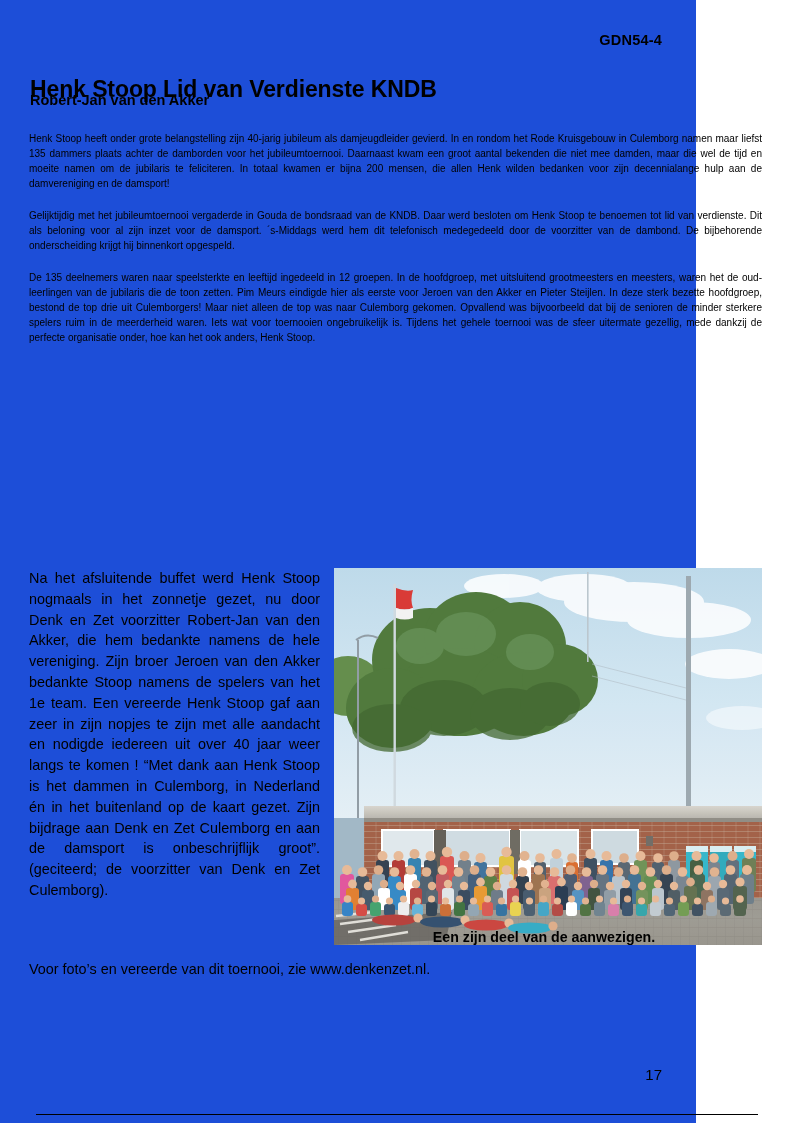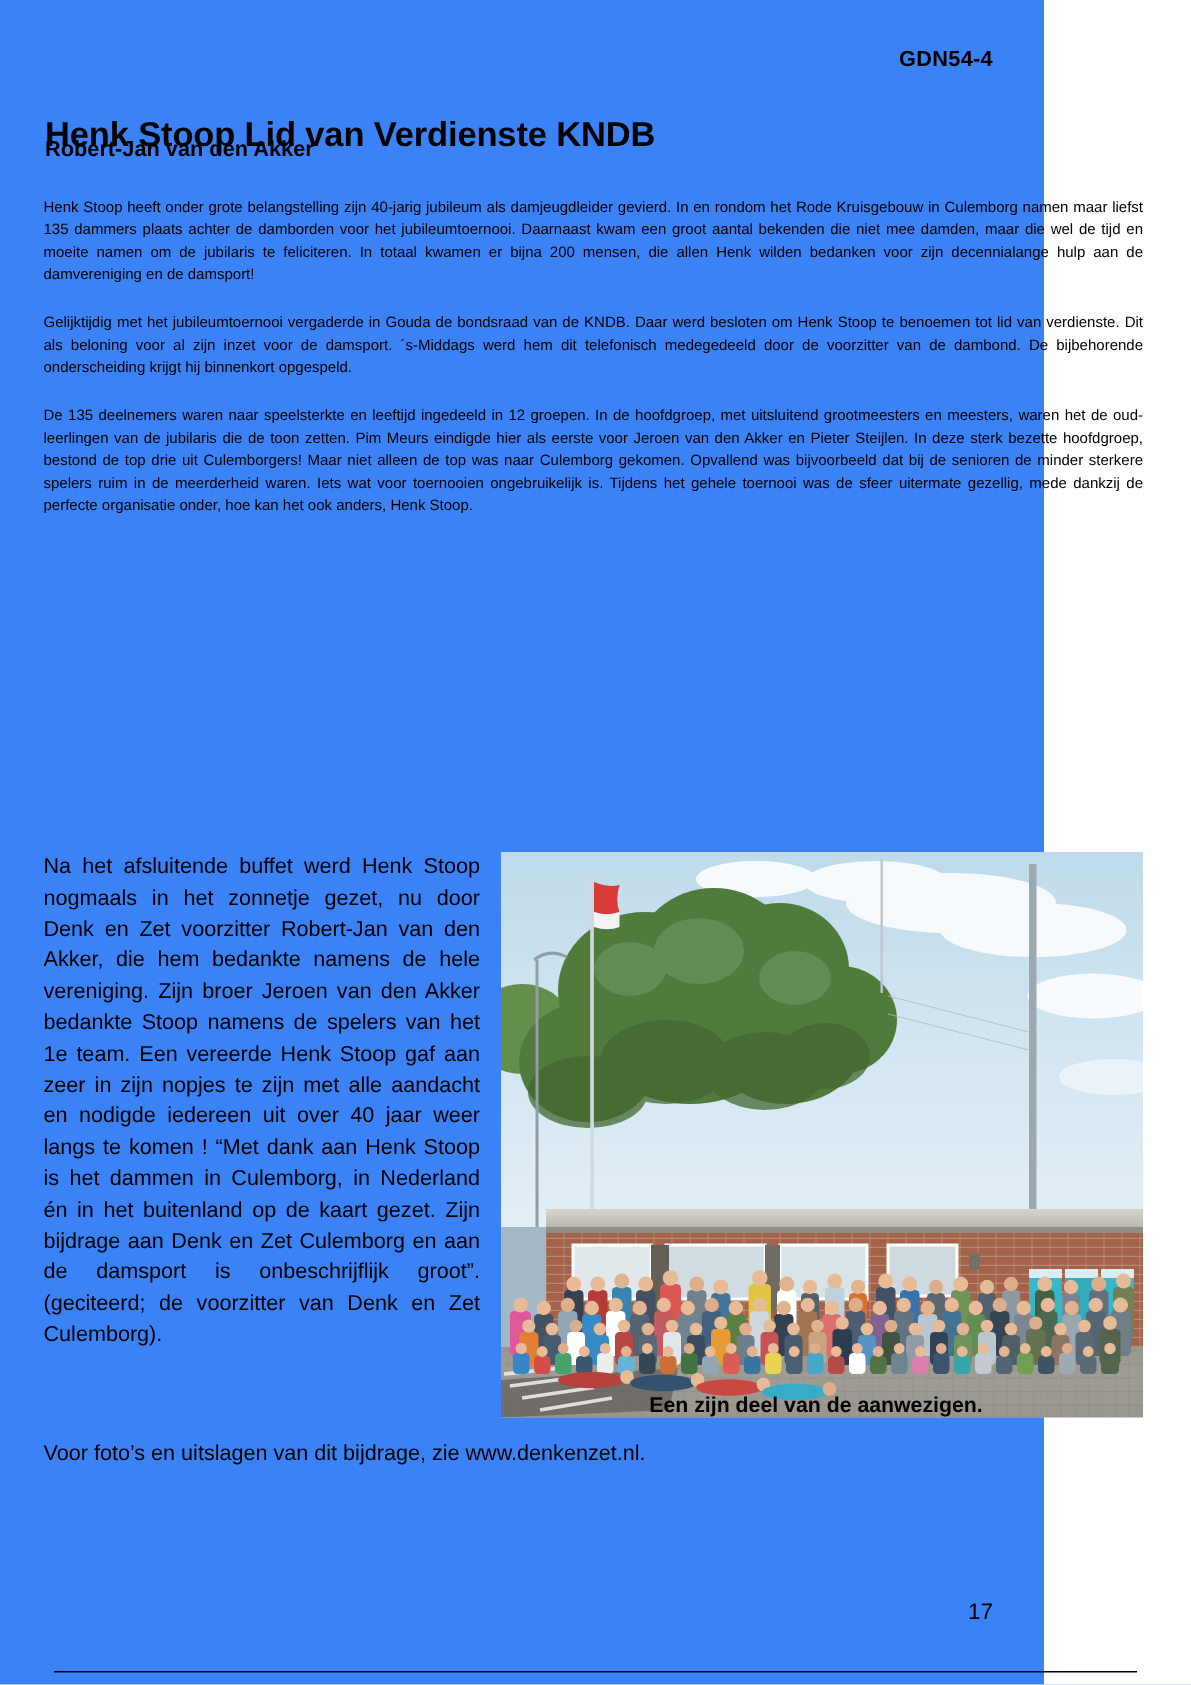--- a/index.html
+++ b/index.html
@@ -14,21 +14,21 @@
     font-family: "Liberation Sans", sans-serif;
     color: #000000;
     overflow: hidden;
   }
 
   .page {
     position: absolute;
     left: 0; top: 0;
     width: 696px;
     height: 1123px;
-    background: #3b82f6;
+    background: #1d4ed8;
   }
 
   
   .running-header {
     position: absolute;
     left: 30px;
     right: 34px;
     top: 32px;
     text-align: right;
     font-size: 14.5px;
@@ -719,19 +719,19 @@
           <rect x="0" y="0" width="428" height="377" fill="#ffffff" opacity="0.04"></rect>
         </g>
       </svg>
     </figure>
 
     <p class="wrap-text">Na het afsluitende buffet werd Henk Stoop nogmaals in het zonnetje gezet, nu door Denk en Zet voorzitter Robert-Jan van den Akker, die hem bedankte namens de hele vereniging. Zijn broer Jeroen van den Akker bedankte Stoop namens de spelers van het 1e team. Een vereerde Henk Stoop gaf aan zeer in zijn nopjes te zijn met alle aandacht en nodigde iedereen uit over 40 jaar weer langs te komen ! “Met dank aan Henk Stoop is het dammen in Culemborg, in Nederland én in het buitenland op de kaart gezet. Zijn bijdrage aan Denk en Zet Culemborg en aan de damsport is onbeschrijflijk groot”. (geciteerd; de voorzitter van Denk en Zet Culemborg).</p>
   </div>
 
   <div class="caption">Een zijn deel van de aanwezigen.</div>
 
-  <div class="closing">Voor foto’s en uitslagen van dit bijdrage, zie www.denkenzet.nl.</div>
+  <div class="closing">Voor foto’s en vereerde van dit toernooi, zie www.denkenzet.nl.</div>
 
   <div class="page-number">17</div>
 
   <div class="footer-rule"></div>
 
 </div>
 
 </body></html>

